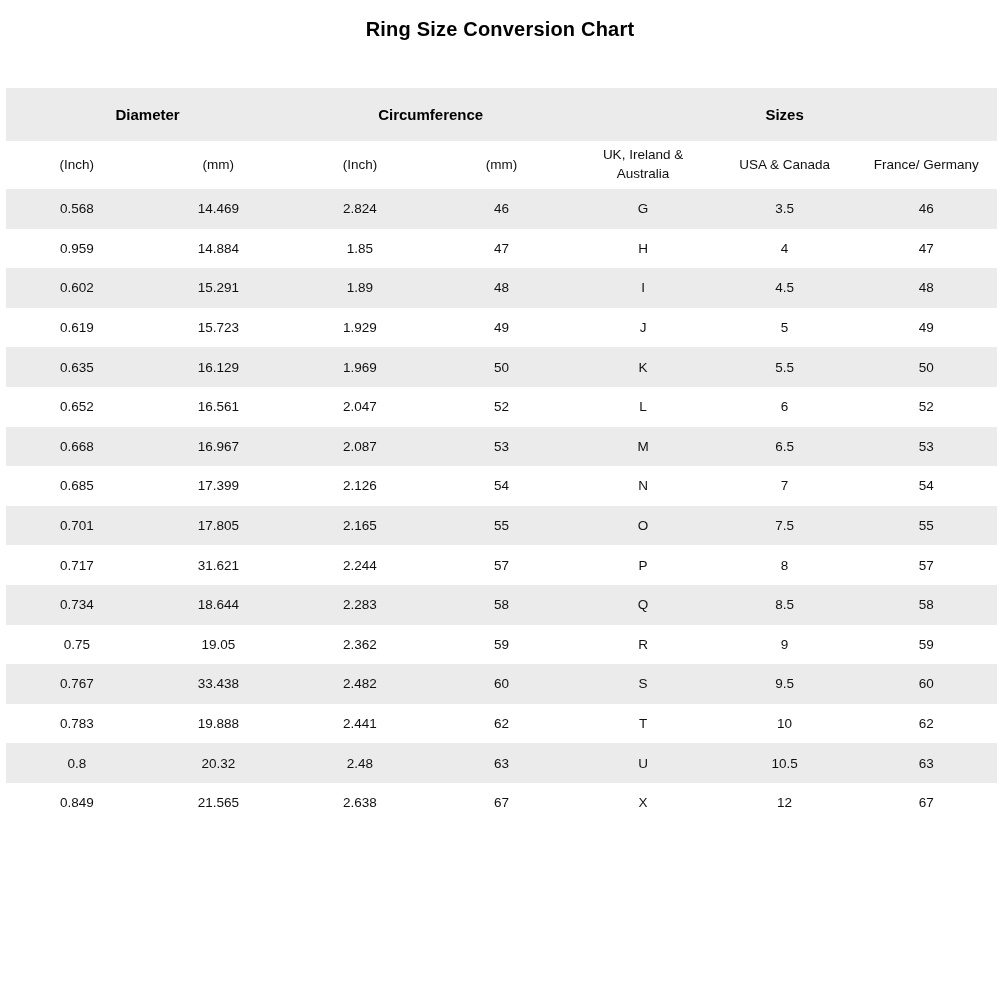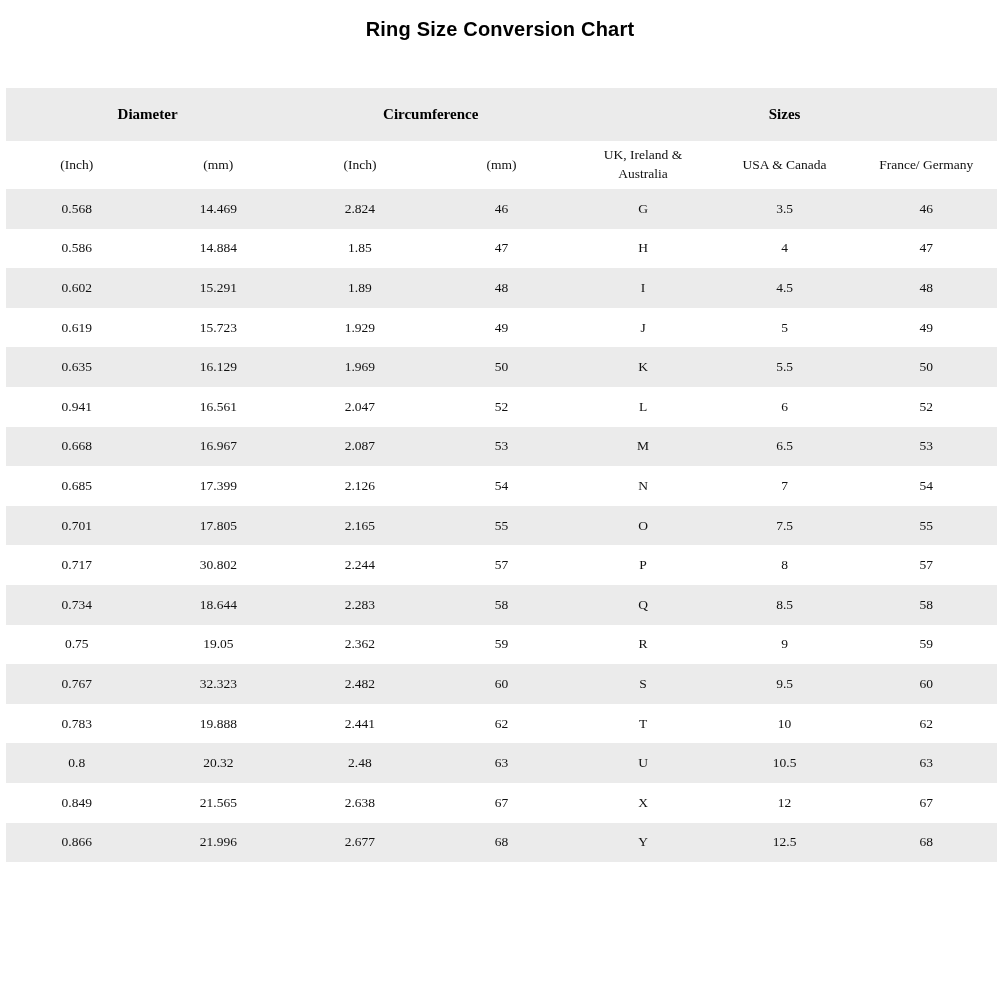--- a/index.html
+++ b/index.html
@@ -31,21 +31,20 @@
     color: var(--header-text);
     letter-spacing: 0.2px;
   }
   table.ring-table {
     position: absolute;
     left: 6px;
     top: 88px;
     width: 991px;
     border-collapse: collapse;
     table-layout: fixed;
-    font-family: Liberation Serif, serif;
   }
   .ring-table col { width: 14.2857%; }
   .ring-table th, .ring-table td {
     text-align: center;
     vertical-align: middle;
     padding: 0 10px;
     color: var(--body-text);
   }
   tr.group-row {
     height: 53px;
@@ -112,21 +111,21 @@
         <tr class="stripe">
           <td>0.568</td>
           <td>14.469</td>
           <td>2.824</td>
           <td>46</td>
           <td>G</td>
           <td>3.5</td>
           <td>46</td>
         </tr>
         <tr>
-          <td>0.586</td>
+          <td>0.959</td>
           <td>14.884</td>
           <td>1.85</td>
           <td>47</td>
           <td>H</td>
           <td>4</td>
           <td>47</td>
         </tr>
         <tr class="stripe">
           <td>0.602</td>
           <td>15.291</td>
@@ -148,21 +147,21 @@
         <tr class="stripe">
           <td>0.635</td>
           <td>16.129</td>
           <td>1.969</td>
           <td>50</td>
           <td>K</td>
           <td>5.5</td>
           <td>50</td>
         </tr>
         <tr>
-          <td>0.941</td>
+          <td>0.652</td>
           <td>16.561</td>
           <td>2.047</td>
           <td>52</td>
           <td>L</td>
           <td>6</td>
           <td>52</td>
         </tr>
         <tr class="stripe">
           <td>0.668</td>
           <td>16.967</td>
@@ -185,21 +184,21 @@
           <td>0.701</td>
           <td>17.805</td>
           <td>2.165</td>
           <td>55</td>
           <td>O</td>
           <td>7.5</td>
           <td>55</td>
         </tr>
         <tr>
           <td>0.717</td>
-          <td>30.802</td>
+          <td>31.621</td>
           <td>2.244</td>
           <td>57</td>
           <td>P</td>
           <td>8</td>
           <td>57</td>
         </tr>
         <tr class="stripe">
           <td>0.734</td>
           <td>18.644</td>
           <td>2.283</td>
@@ -212,21 +211,21 @@
           <td>0.75</td>
           <td>19.05</td>
           <td>2.362</td>
           <td>59</td>
           <td>R</td>
           <td>9</td>
           <td>59</td>
         </tr>
         <tr class="stripe">
           <td>0.767</td>
-          <td>32.323</td>
+          <td>33.438</td>
           <td>2.482</td>
           <td>60</td>
           <td>S</td>
           <td>9.5</td>
           <td>60</td>
         </tr>
         <tr>
           <td>0.783</td>
           <td>19.888</td>
           <td>2.441</td>
@@ -246,24 +245,15 @@
         </tr>
         <tr>
           <td>0.849</td>
           <td>21.565</td>
           <td>2.638</td>
           <td>67</td>
           <td>X</td>
           <td>12</td>
           <td>67</td>
         </tr>
-        <tr class="stripe">
-          <td>0.866</td>
-          <td>21.996</td>
-          <td>2.677</td>
-          <td>68</td>
-          <td>Y</td>
-          <td>12.5</td>
-          <td>68</td>
-        </tr>
       </tbody>
   </table>
 </div>
 
 </body></html>

